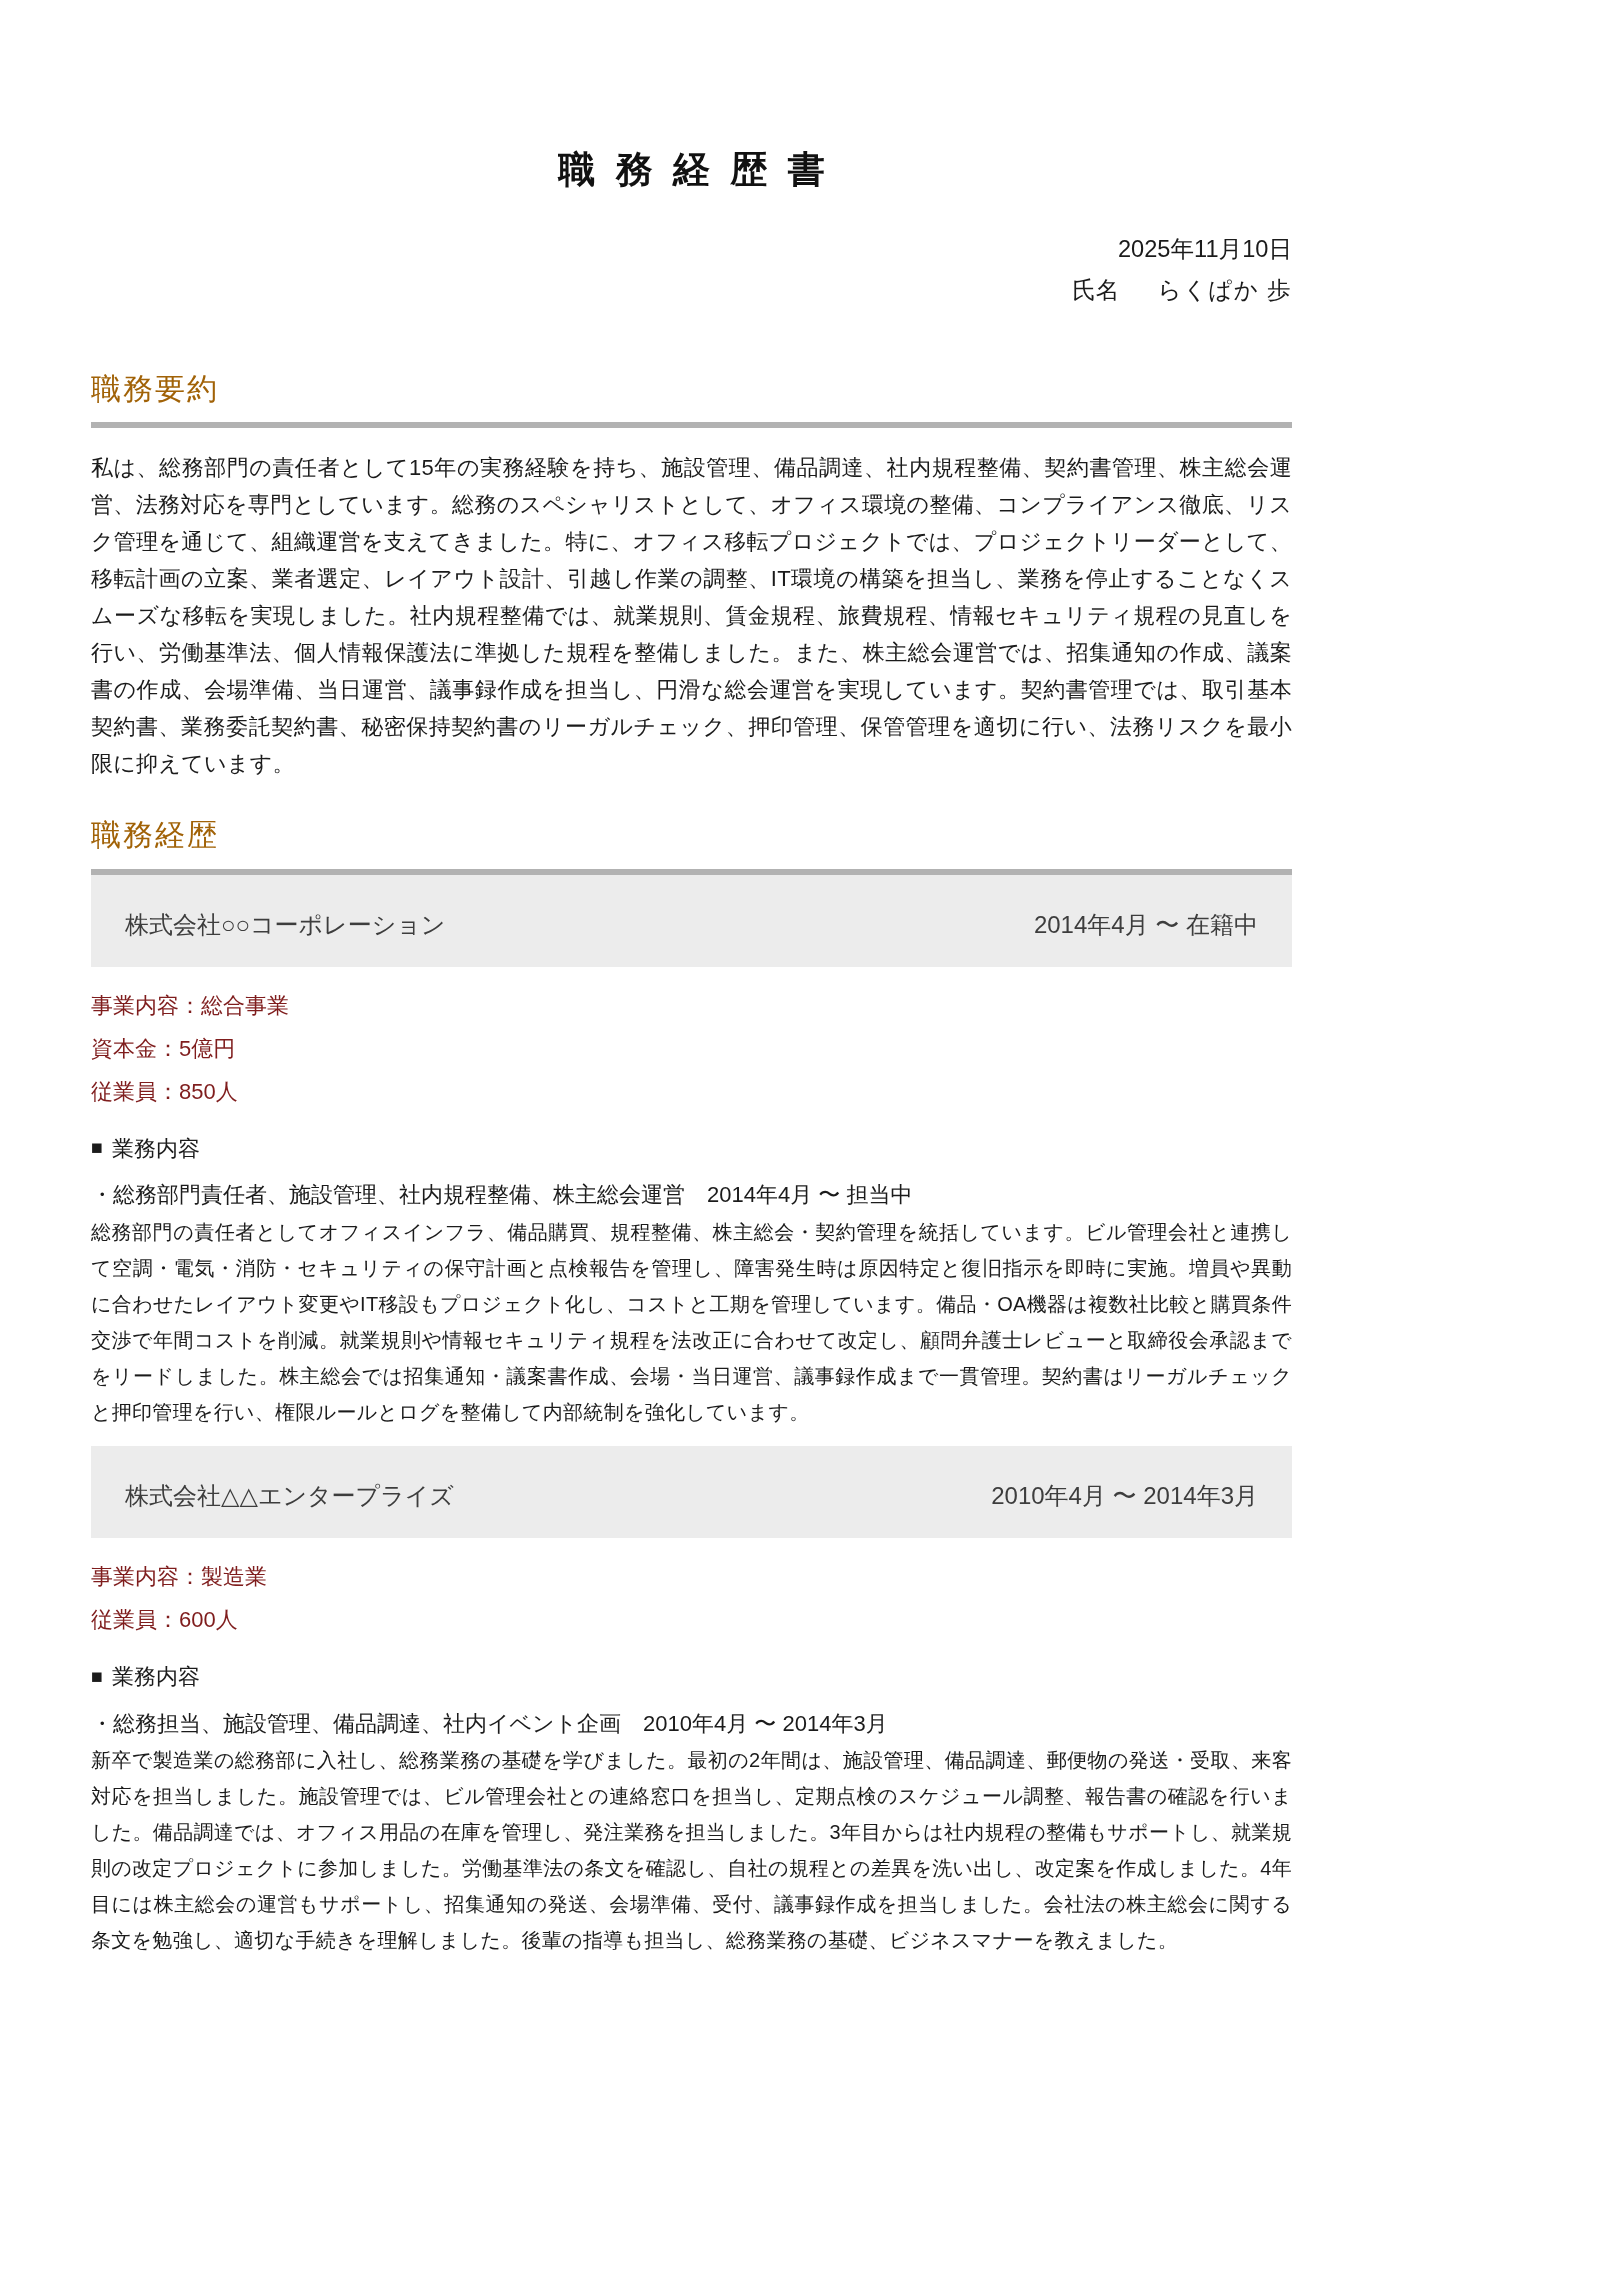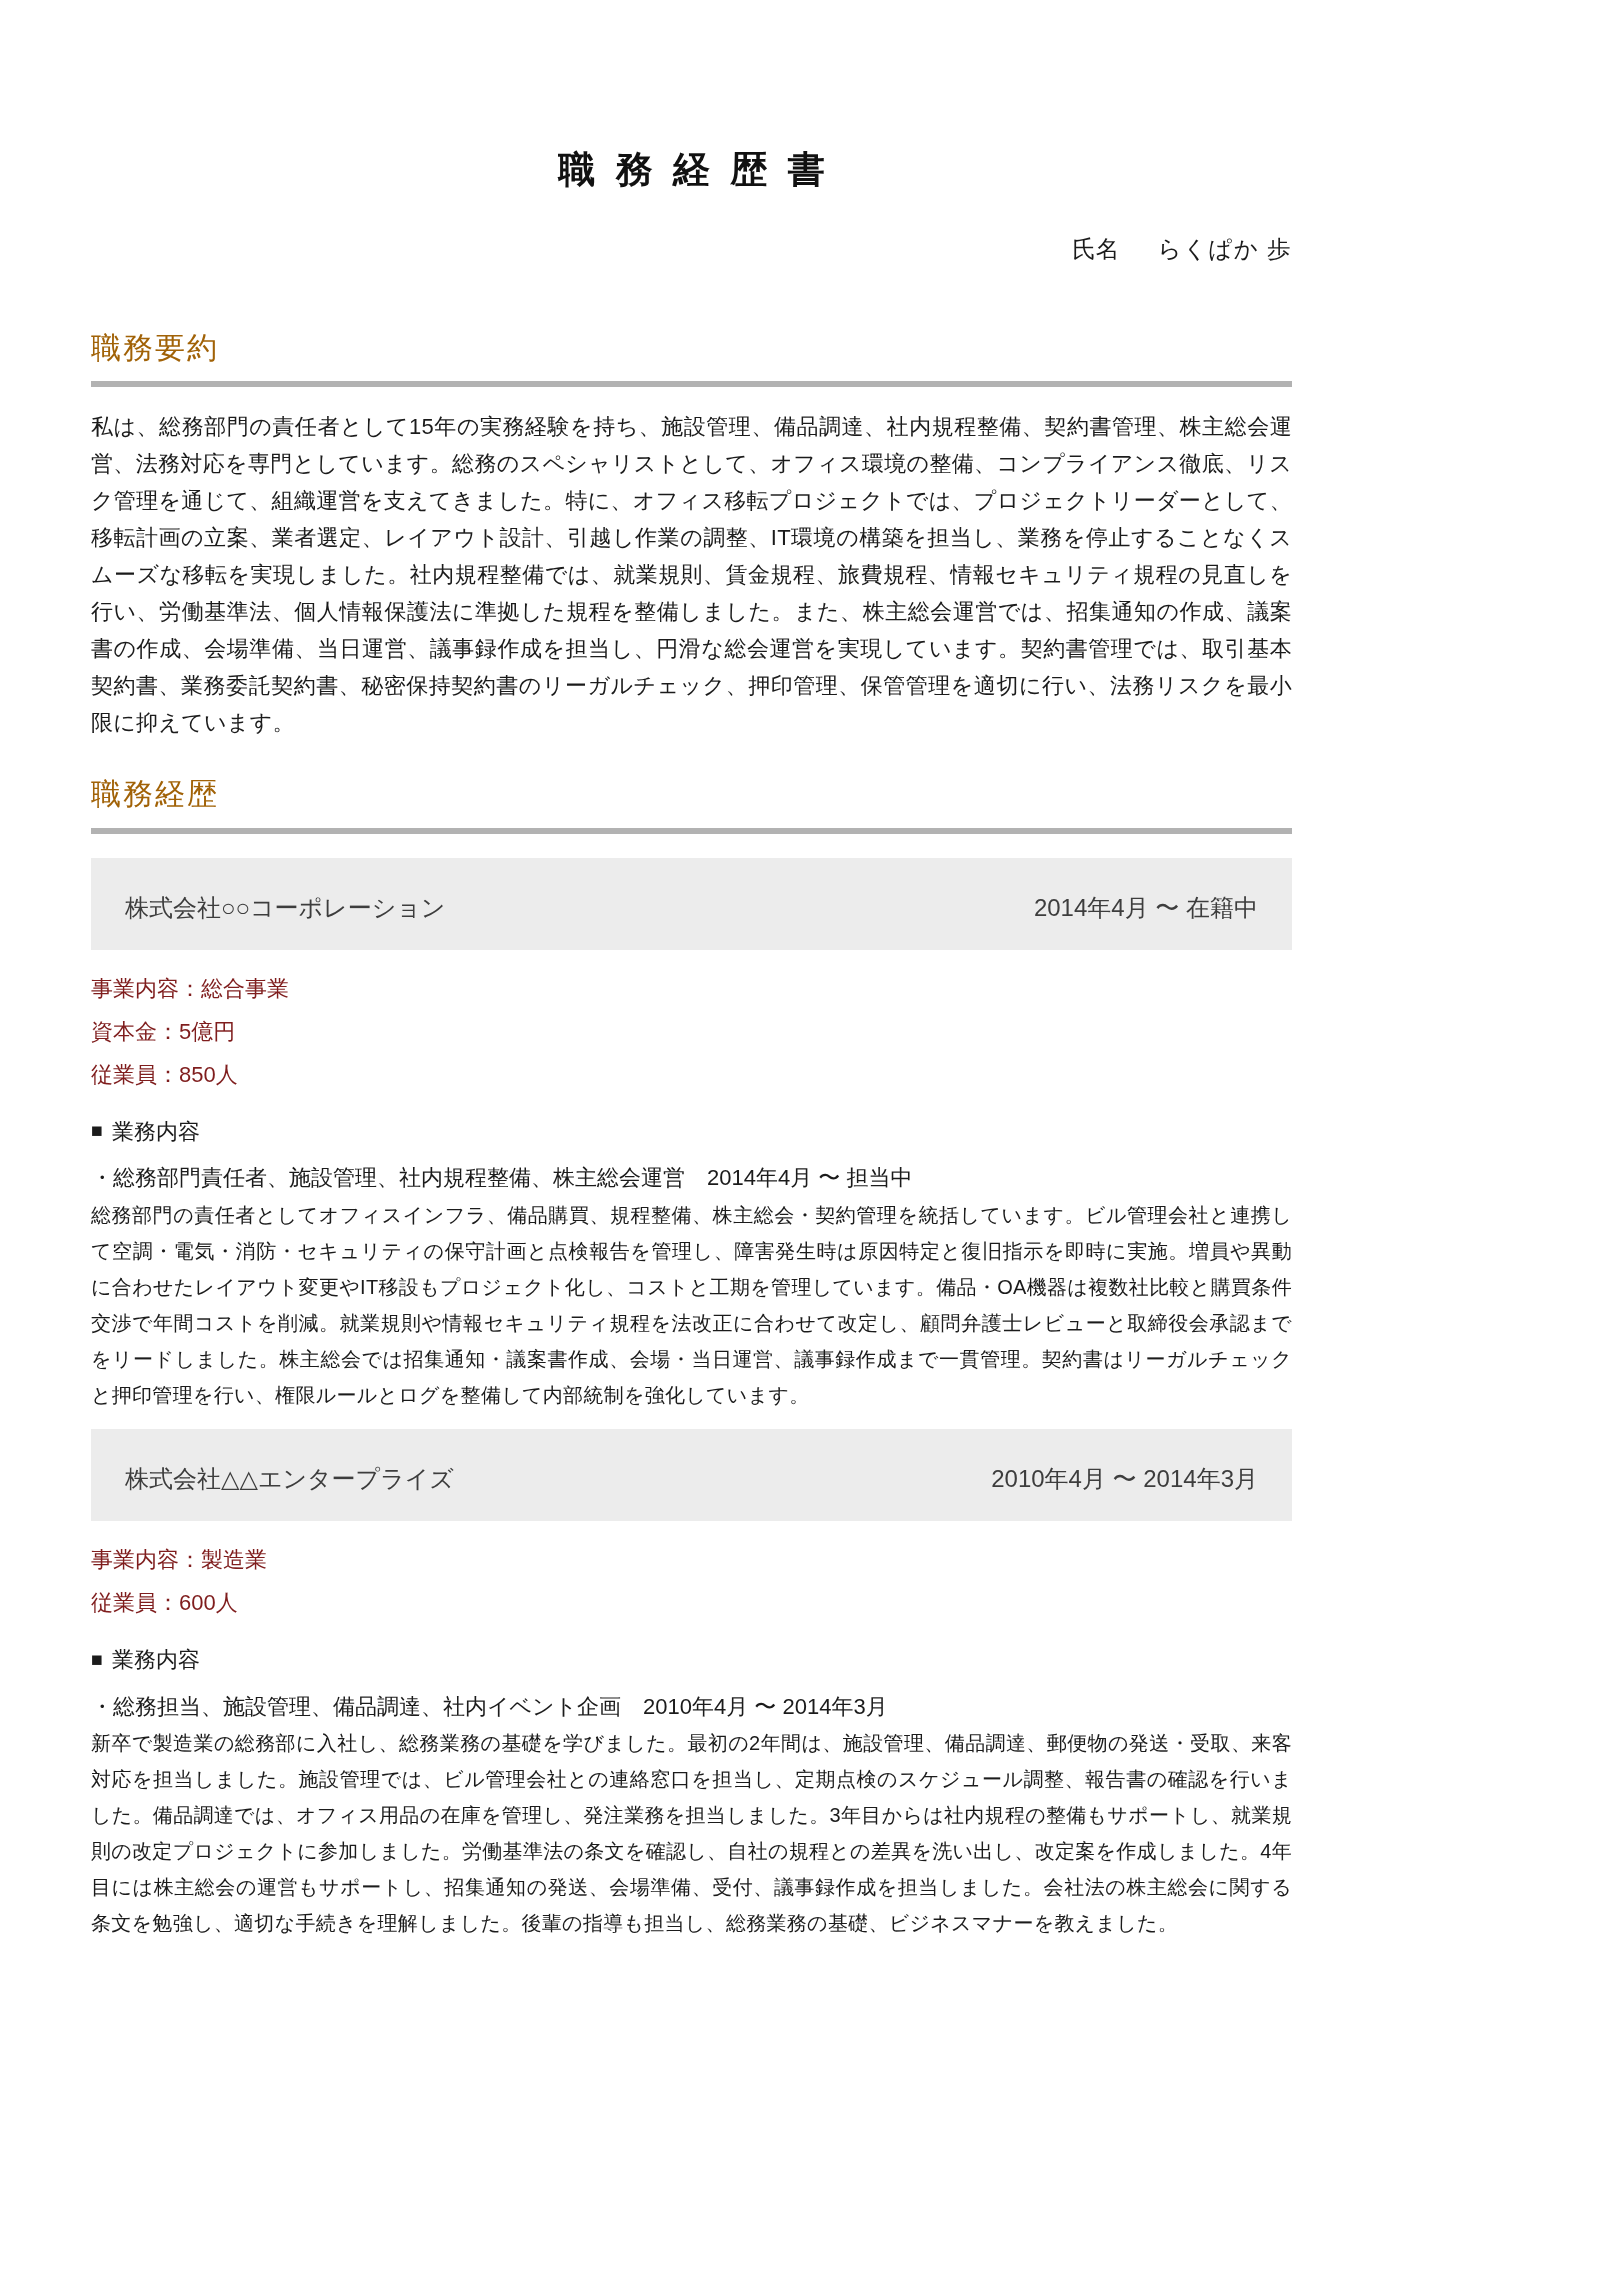--- a/index.html
+++ b/index.html
@@ -56,21 +56,21 @@
   .summary-text {
     margin-top: 21px;
     font-size: 22px;
     line-height: 37px;
     text-align: justify;
     letter-spacing: 0.3px;
     color: #1b1b1b;
   }
 
   
-  .company { margin-top: 24px; }
+  .company { }
   .company + .company { margin-top: 15.7px; }
   .company-bar {
     background: #ececec;
     height: 92px;
     display: flex;
     align-items: center;
     justify-content: space-between;
     padding: 9.2px 34px 0 34px;
     font-size: 24px;
     color: #3d3d3d;
@@ -105,20 +105,21 @@
   }
 </style>
 </head>
 <body>
 
 <div class="page">
 
   <h1 class="doc-title">職務経歴書</h1>
 
   <div class="meta">
+    <div>2025年11月10日</div>
     <div>
       <span class="name-label">氏名</span><span class="applicant-name">らくぱか 歩</span>
     </div>
   </div>
 
   <div class="section-summary">
     <h2 class="section-heading">職務要約</h2>
     <div class="heading-rule"></div>
     <p class="summary-text">私は、総務部門の責任者として15年の実務経験を持ち、施設管理、備品調達、社内規程整備、契約書管理、株主総会運営、法務対応を専門としています。総務のスペシャリストとして、オフィス環境の整備、コンプライアンス徹底、リスク管理を通じて、組織運営を支えてきました。特に、オフィス移転プロジェクトでは、プロジェクトリーダーとして、移転計画の立案、業者選定、レイアウト設計、引越し作業の調整、IT環境の構築を担当し、業務を停止することなくスムーズな移転を実現しました。社内規程整備では、就業規則、賃金規程、旅費規程、情報セキュリティ規程の見直しを行い、労働基準法、個人情報保護法に準拠した規程を整備しました。また、株主総会運営では、招集通知の作成、議案書の作成、会場準備、当日運営、議事録作成を担当し、円滑な総会運営を実現しています。契約書管理では、取引基本契約書、業務委託契約書、秘密保持契約書のリーガルチェック、押印管理、保管管理を適切に行い、法務リスクを最小限に抑えています。</p>
   </div>

